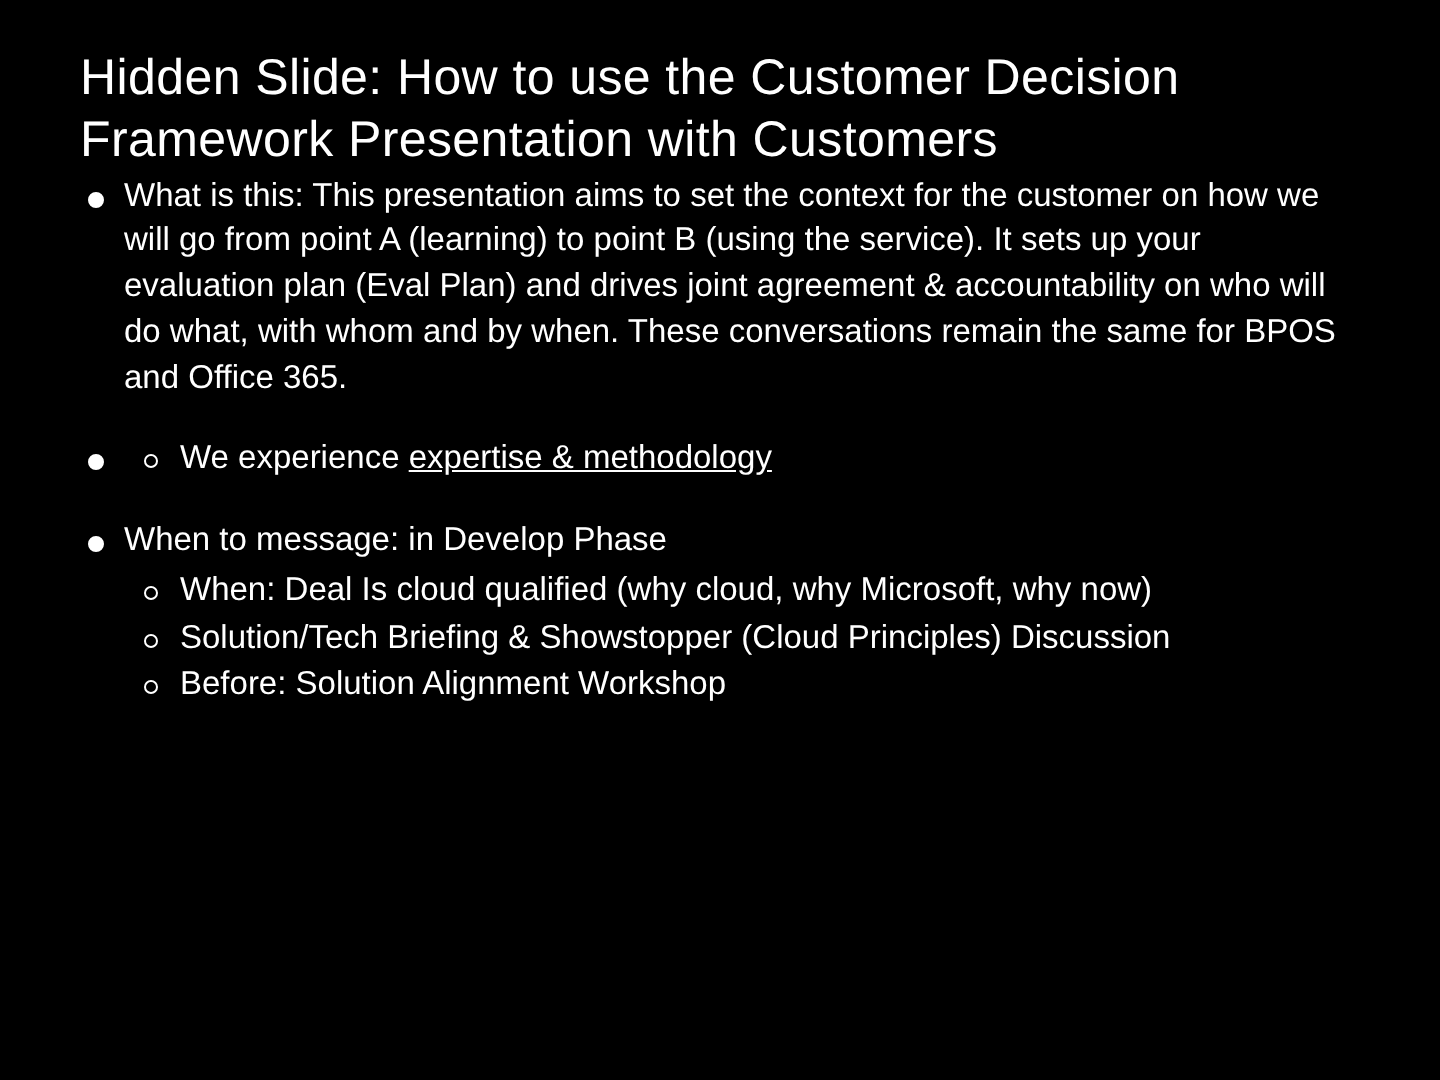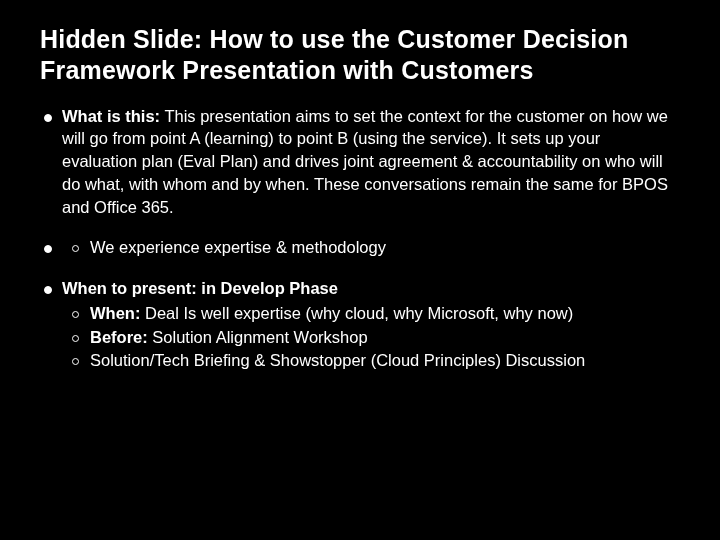--- a/index.html
+++ b/index.html
@@ -7,23 +7,23 @@
     background: #000;
     color: #fff;
     font-family: "Segoe UI", Arial, sans-serif;
     width: 720px;
     height: 540px;
     overflow: hidden;
     padding: 24px 40px 24px 40px;
   }
   .title {
     font-size: 25px;
-    font-weight: 700;
+    font-weight: 400;
     line-height: 1.25;
-    margin-bottom: 18px;
+    margin-bottom: 0;
     letter-spacing: 0.2px;
   }
   ul.top {
     list-style: none;
     font-size: 16.5px;
     line-height: 1.38;
   }
   ul.top > li {
     position: relative;
     padding-left: 22px;
@@ -53,22 +53,22 @@
     content: "";
     position: absolute;
     left: 10px;
     top: 0.55em;
     width: 5px;
     height: 5px;
     border: 1px solid #fff;
     border-radius: 50%;
     background: transparent;
   }
-  .b { font-weight: 700; }
-  .u { }
+  .b { font-weight: 400; }
+  .u { text-decoration: underline; }
 </style>
 </head>
 <body>
 
 <div class="title">Hidden Slide: How to use the Customer Decision Framework Presentation with Customers</div>
 
 <ul class="top">
 
   <li>
     <span class="b">What is this:</span><span> This presentation aims to set the context for the customer on how we will go from point A (learning) to point B (using the service). It sets up your evaluation plan (Eval Plan) and drives joint agreement &amp; accountability on who will do what, with whom and by when. These conversations remain the same for BPOS and Office 365.</span>
@@ -76,27 +76,27 @@
 
   <li>
     <ul class="sub">
       <li>
         <span>We experience </span><span class="u">expertise &amp; methodology</span>
       </li>
     </ul>
   </li>
 
   <li>
-    <span class="b">When to present: in Develop Phase</span>
+    <span class="b">When to message: in Develop Phase</span>
     <ul class="sub">
       <li>
-        <span class="b">When:</span><span> Deal Is well expertise (why cloud, why Microsoft, why now)</span>
+        <span class="b">When:</span><span> Deal Is cloud qualified (why cloud, why Microsoft, why now)</span>
+      </li>
+      <li>
+        <span>Solution/Tech Briefing &amp; Showstopper (Cloud Principles) Discussion</span>
       </li>
       <li>
         <span class="b">Before:</span><span> Solution Alignment Workshop</span>
-      </li>
-      <li>
-        <span>Solution/Tech Briefing &amp; Showstopper (Cloud Principles) Discussion</span>
       </li>
     </ul>
   </li>
 
 </ul>
 
 </body></html>

